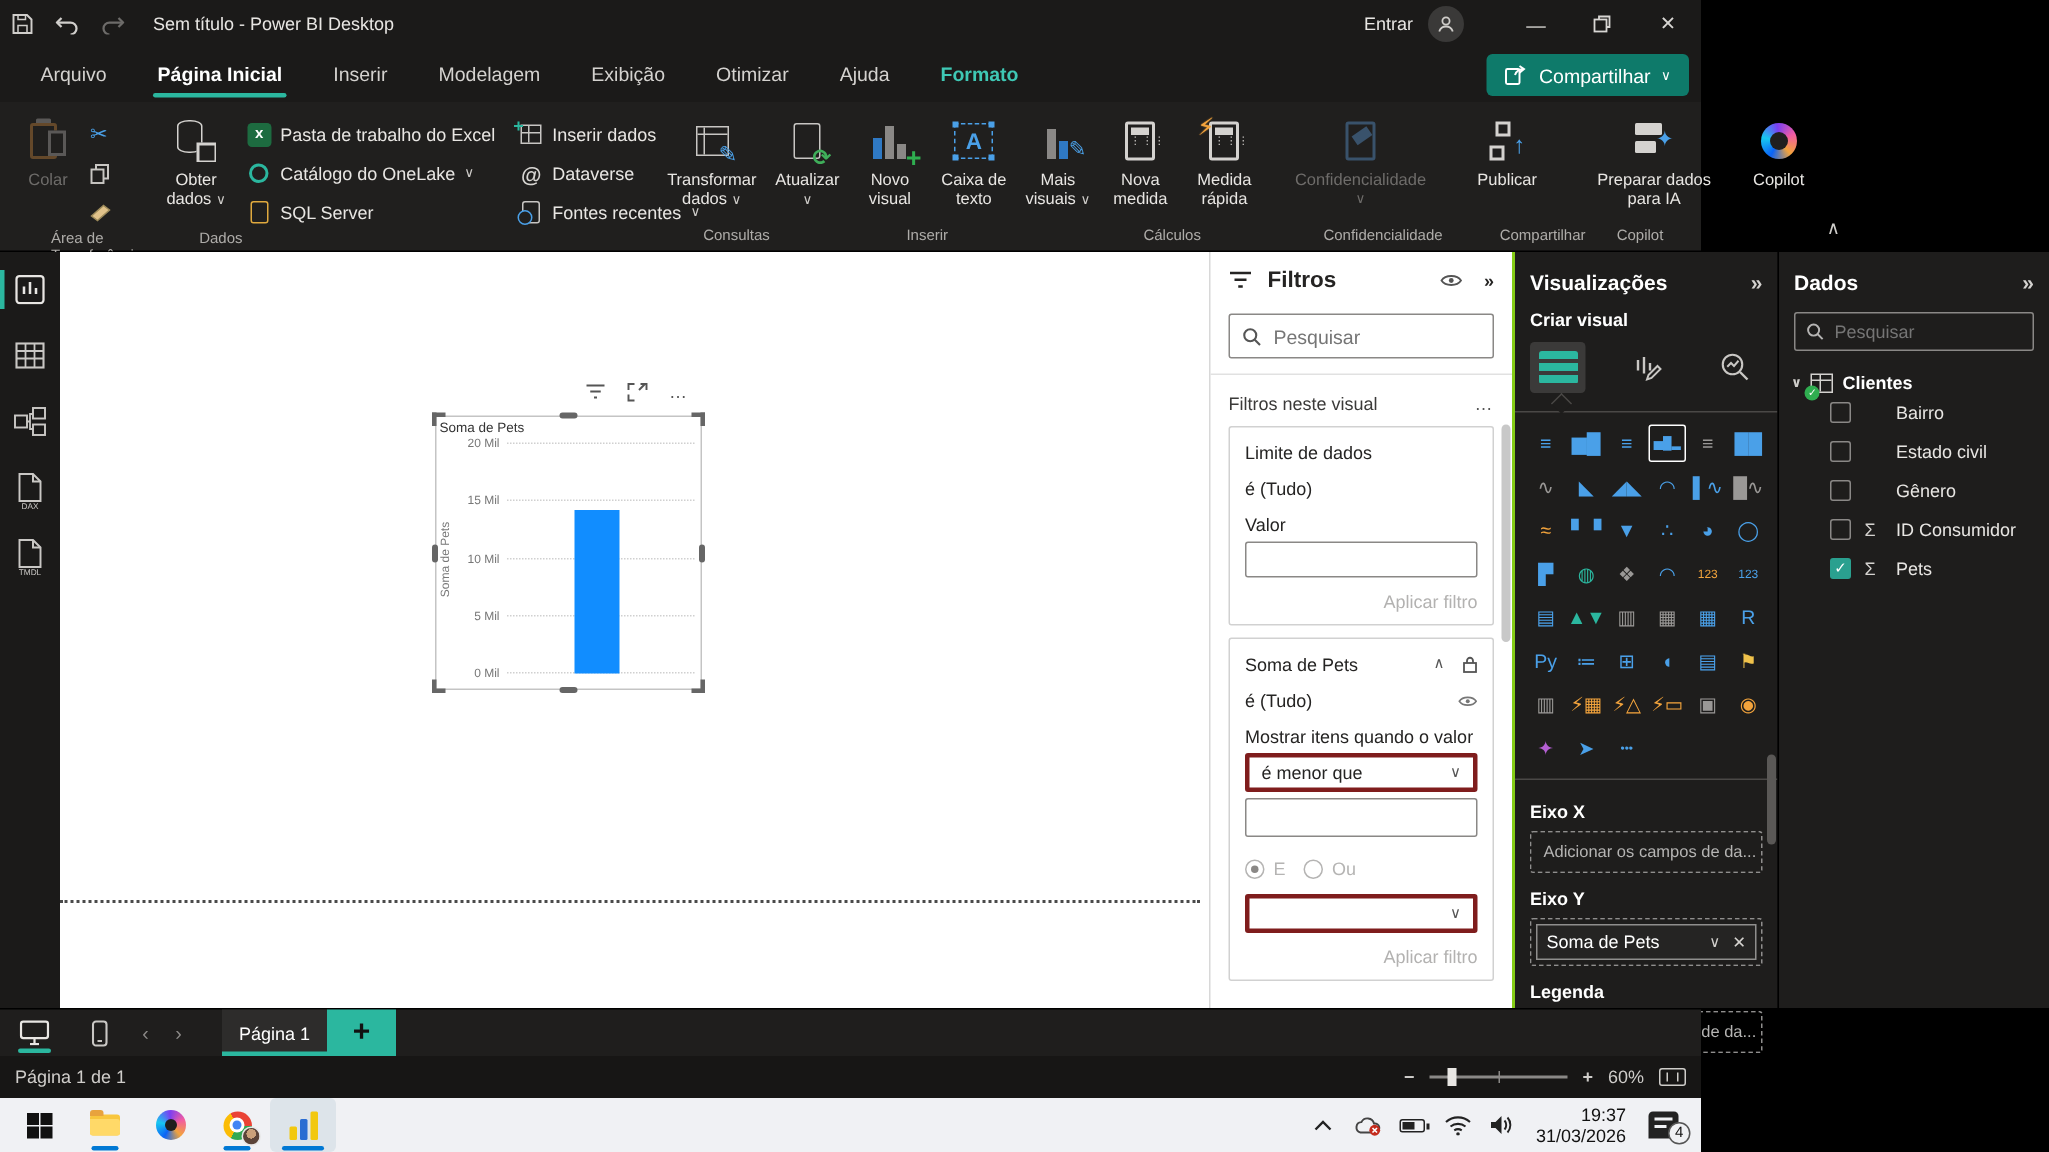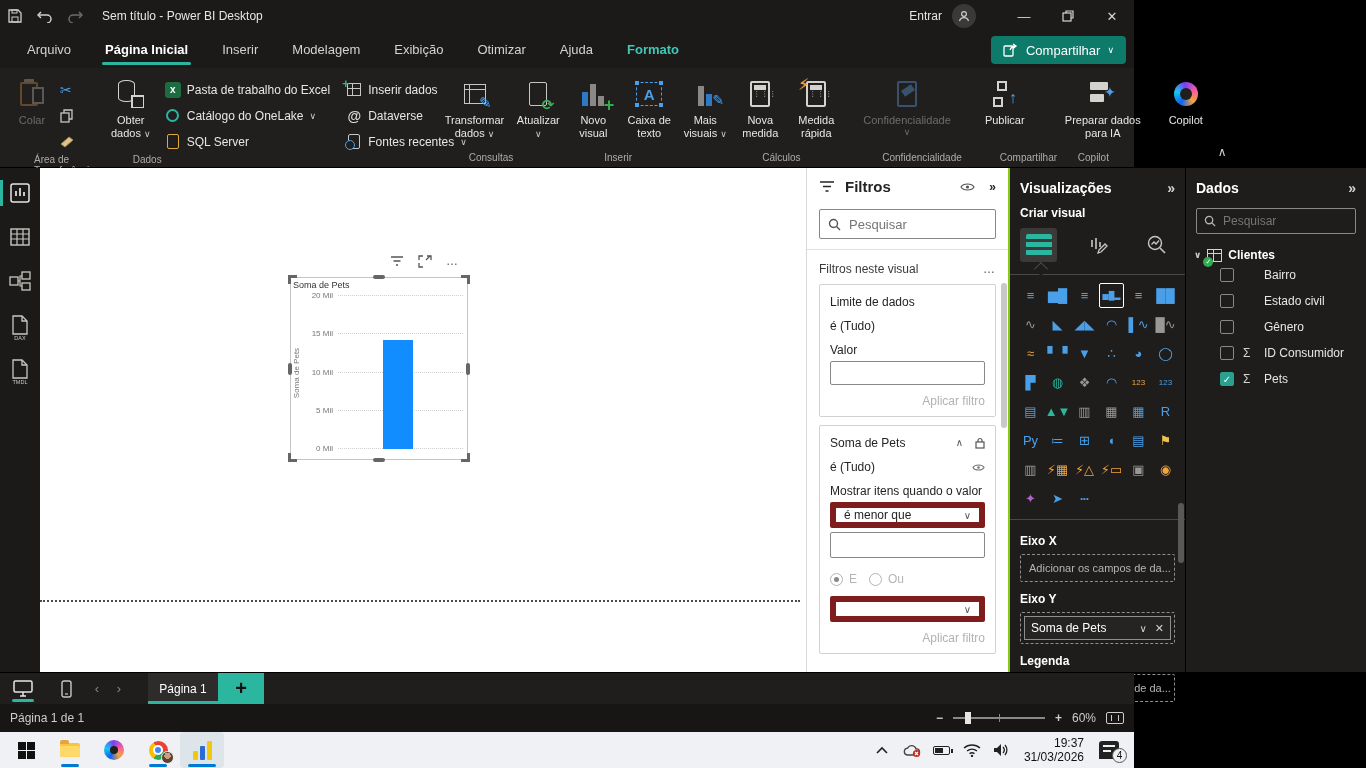--- a/index.html
+++ b/index.html
@@ -123,21 +123,21 @@
   .fdivider { border-top:1px solid #e1e1e1; margin:10px -12px 0; }
   .fsection { display:flex; align-items:center; margin-top:12px; font-size:12px; color:#3b3a39; }
   .fsection .dots { margin-left:auto; color:#555; letter-spacing:1px; }
   .fcard { border:1px solid #d1d1d1; border-radius:2px; margin-top:8px; padding:10px 10px 8px; font-size:12px; color:#252423; position:relative; }
   .fcard .row1 { display:flex; align-items:center; }
   .fcard .row1 .r { margin-left:auto; display:flex; gap:12px; color:#555; }
   .fcond { margin-top:10px; color:#252423; }
   .flab { margin-top:10px; color:#252423; }
   .finput { margin-top:4px; height:24px; border:1px solid #8a8886; border-radius:2px; background:#fff; }
   .fapply { text-align:right; color:#b3b2b1; margin-top:9px; font-size:12px; }
-  .fselect { margin-top:4px; height:26px; border:6px solid #7f1d1d; border-radius:2px; display:flex; align-items:center; padding:0 8px; color:#252423; }
+  .fselect { margin-top:4px; height:26px; border:3px solid #7f1d1d; border-radius:2px; display:flex; align-items:center; padding:0 8px; color:#252423; }
   .fselect .cv { margin-left:auto; color:#555; font-size:10px; }
   .fradios { margin-top:14px; display:flex; align-items:center; gap:6px; color:#b5b4b3; }
   .rad { width:13px; height:13px; border:1.5px solid #b5b4b3; border-radius:50%; display:inline-flex; align-items:center; justify-content:center; }
   .rad.on::after { content:""; width:5px; height:5px; background:#8a8886; border-radius:50%; }
   #filters .scroll { position:absolute; right:1px; top:115px; width:6px; height:145px; background:#c8c8c8; border-radius:3px; }
 
   
   .dpanel { background:#1e1d1c; position:relative; }
   .dpanel h2 { font-size:14px; font-weight:bold; color:#fff; }
   .phead { display:flex; align-items:center; padding:12px 10px 0; }

